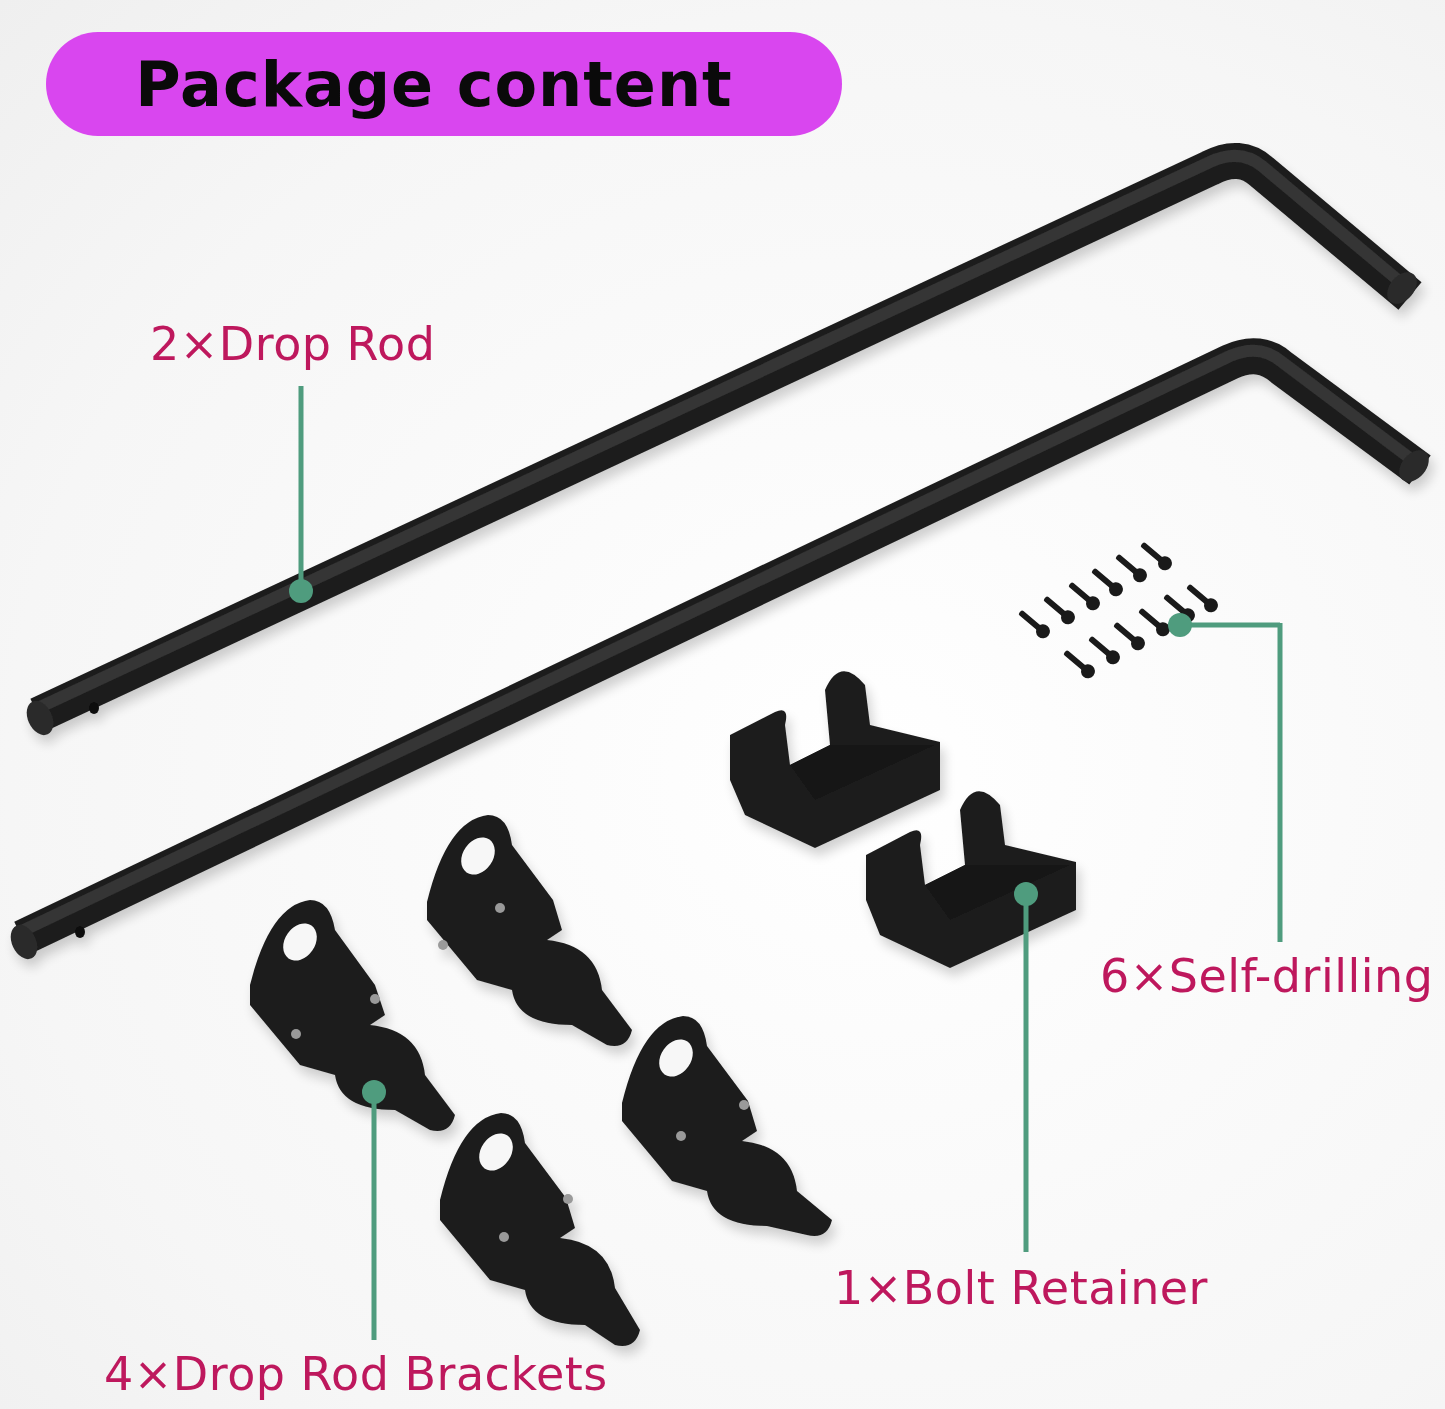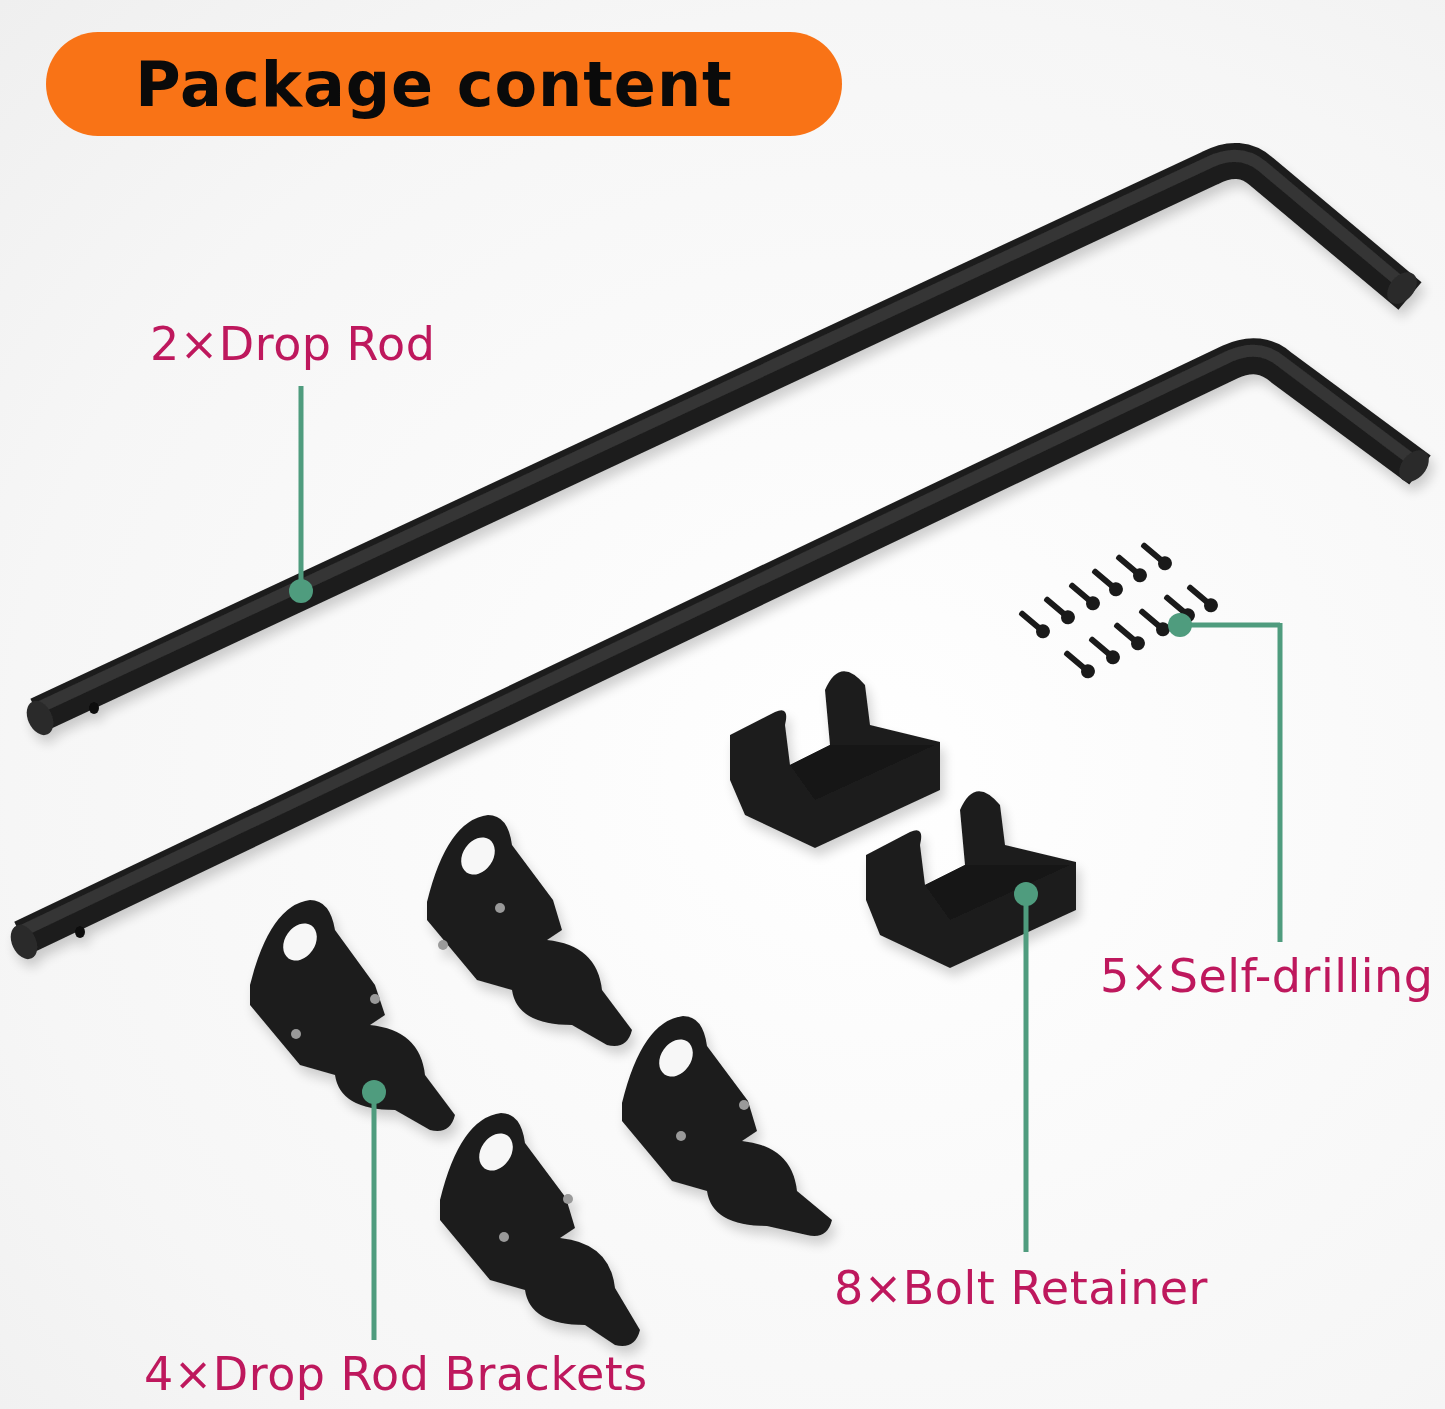--- a/index.html
+++ b/index.html
@@ -1,21 +1,21 @@
 <!DOCTYPE html>
 <html><head>
 <meta charset="utf-8">
 <style>
   html, body { margin:0; padding:0; background:#ffffff; }
   body { width:1445px; height:1409px; position:relative; overflow:hidden;
          font-family:"DejaVu Sans", sans-serif; }
   .bg { position:absolute; inset:0;
         background: radial-gradient(ellipse at 60% 55%, #ffffff 0%, #f6f6f6 70%, #efefef 100%); }
   .pill { position:absolute; left:46px; top:32px; width:796px; height:104px;
-          background:#f97316; border-radius:52px; display:flex; align-items:center; justify-content:center; }
+          background:#d946ef; border-radius:52px; display:flex; align-items:center; justify-content:center; }
   .pill-text { font-family:"DejaVu Sans", sans-serif; font-weight:bold; font-size:62px;
                color:#0a0a0a; letter-spacing:1px; margin-left:-20px; }
   svg.art { position:absolute; left:0; top:0; }
   .label { position:absolute; font-family:"DejaVu Sans", sans-serif; font-weight:normal;
            color:#be185d; font-size:46px; line-height:1.15; white-space:nowrap; letter-spacing:0.5px; }
   .label.center { text-align:center; }
 </style>
 </head>
 <body>
 
@@ -157,18 +157,18 @@
     <line x1="1026" y1="894" x2="1026" y2="1252"></line>
     <circle cx="1026" cy="894" r="12" stroke="none"></circle>
     <line x1="374" y1="1092" x2="374" y2="1340"></line>
     <circle cx="374" cy="1092" r="12" stroke="none"></circle>
   </g>
 </svg>
 
 <div class="label" style="left:150px; top:318px;">2×Drop Rod</div>
 
 <div class="label center" style="left:1100px; top:950px; width:330px;">
-  <div>5×Self-drilling</div>
+  <div>6×Self-drilling</div>
 </div>
 
-<div class="label" style="left:834px; top:1262px;">8×Bolt Retainer</div>
+<div class="label" style="left:834px; top:1262px;">1×Bolt Retainer</div>
 
-<div class="label" style="left:104px; top:1348px;margin-left:40px;">4×Drop Rod Brackets</div>
+<div class="label" style="left:104px; top:1348px;">4×Drop Rod Brackets</div>
 
 </body></html>

